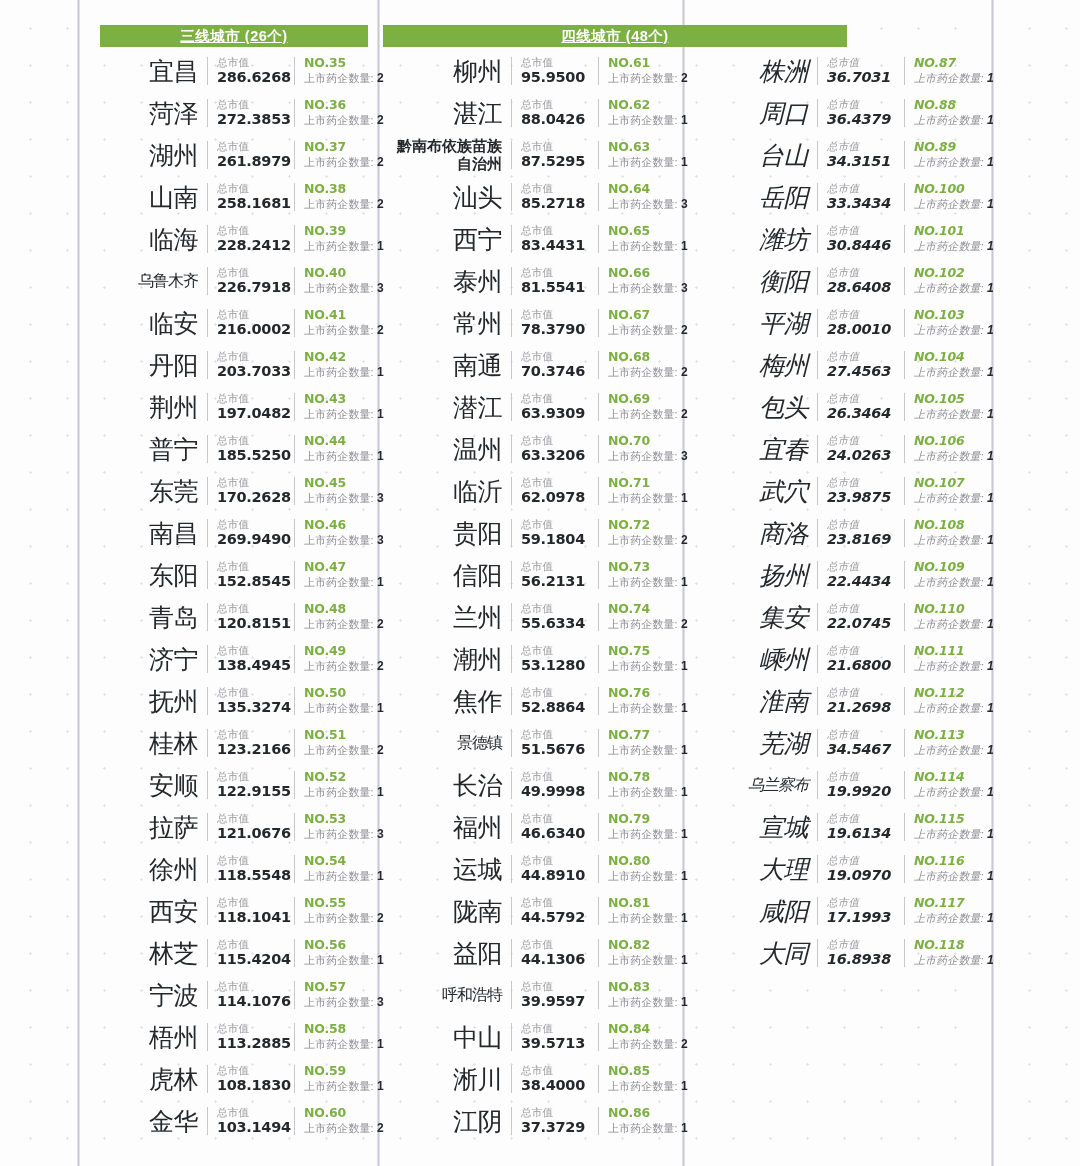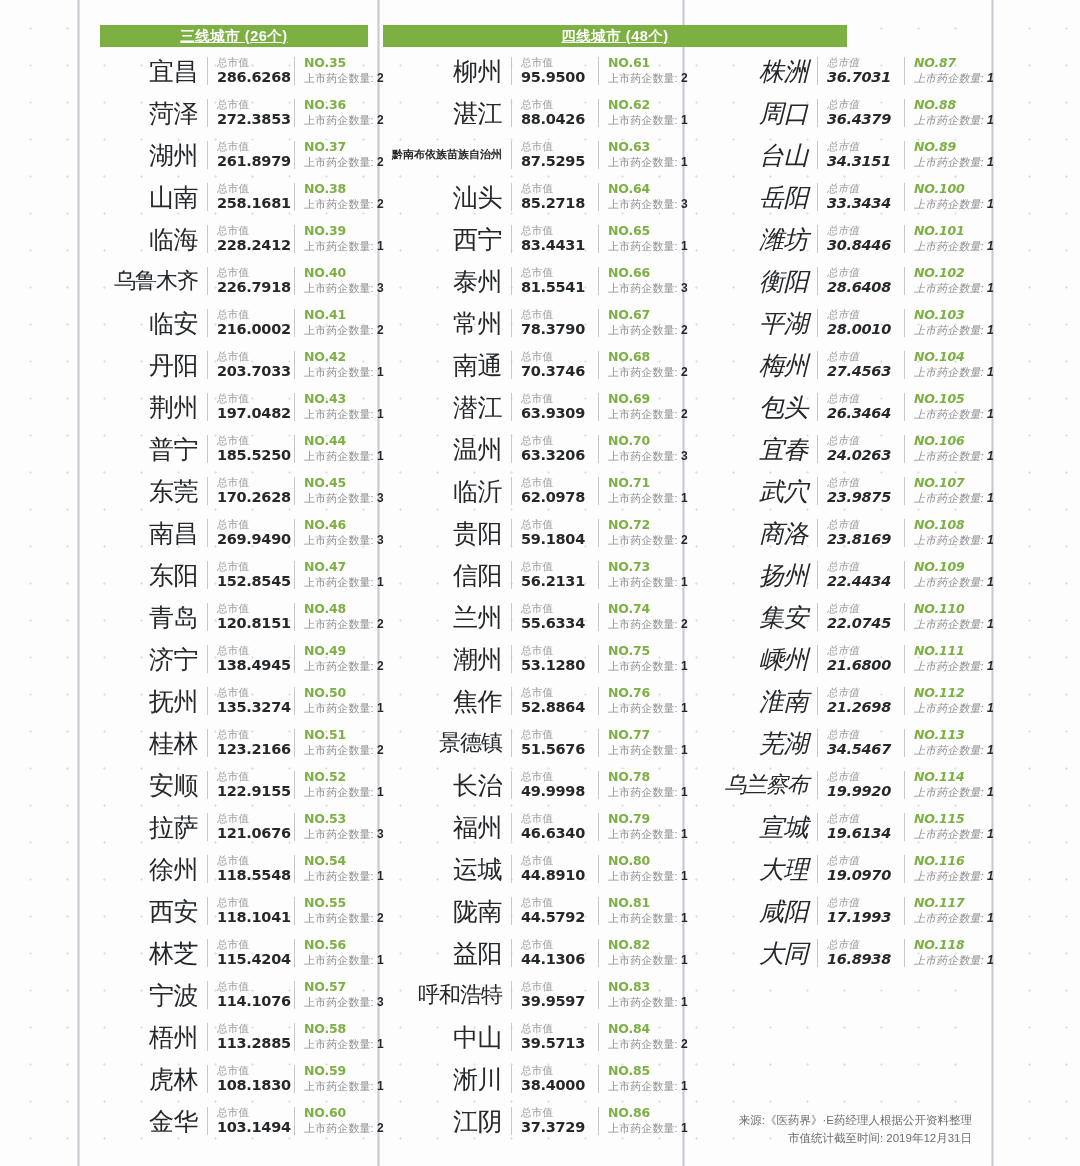--- a/index.html
+++ b/index.html
@@ -84,28 +84,28 @@
     padding-right: 9px;
     font-size: 25px;
     font-weight: 500;
     color: #25282b;
     letter-spacing: -0.5px;
     line-height: 1;
     white-space: nowrap;
     font-family: "DejaVu Sans", "Liberation Sans", sans-serif;
   }
   .city.two-line {
-    font-size: 11px;
+    font-size: 15px;
     font-weight: bold;
     line-height: 1.22;
     letter-spacing: 0;
     white-space: normal;
   }
   .city.small-4 {
-    font-size: 22px;
+    font-size: 16px;
     letter-spacing: -1px;
   }
 
   .sep {
     flex: 0 0 1px;
     align-self: stretch;
     margin: 7px 0;
     background: #c7c7cc;
   }
 
@@ -1146,18 +1146,14 @@
           <div class="mv-value">16.8938</div>
         </div>
         <div class="sep"></div>
         <div class="info">
           <div class="rank">NO.118</div>
           <div class="cnt"><span>上市药企数量:</span> <b>1</b></div>
         </div>
       </div>
     </div>
 
-  <div class="footer">
-    <div>来源:《医药界》·E药经理人根据公开资料整理</div>
-    <div>市值统计截至时间: 2019年12月31日</div>
-  </div>
 
 </div>
 
 </body></html>

